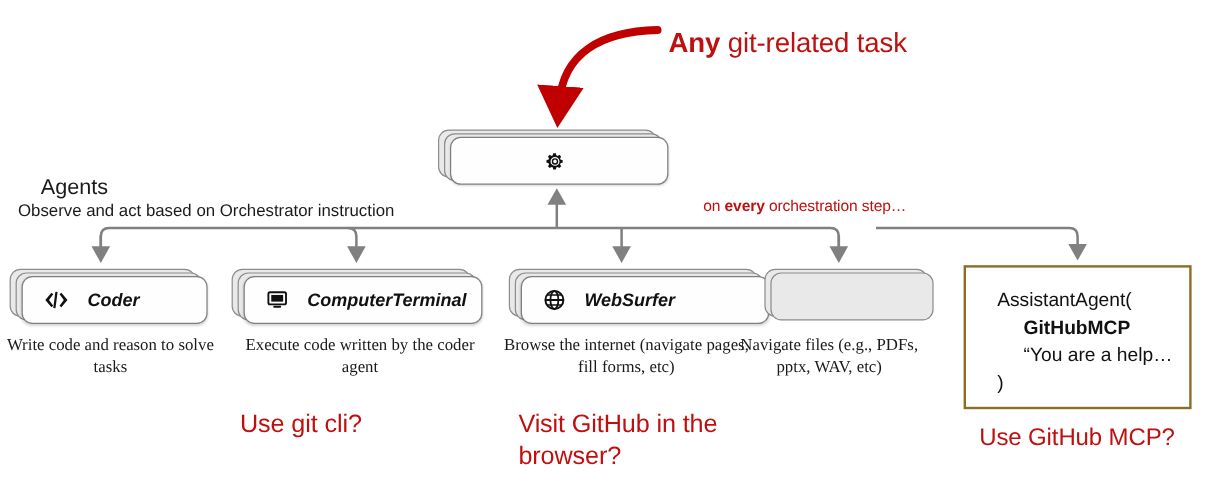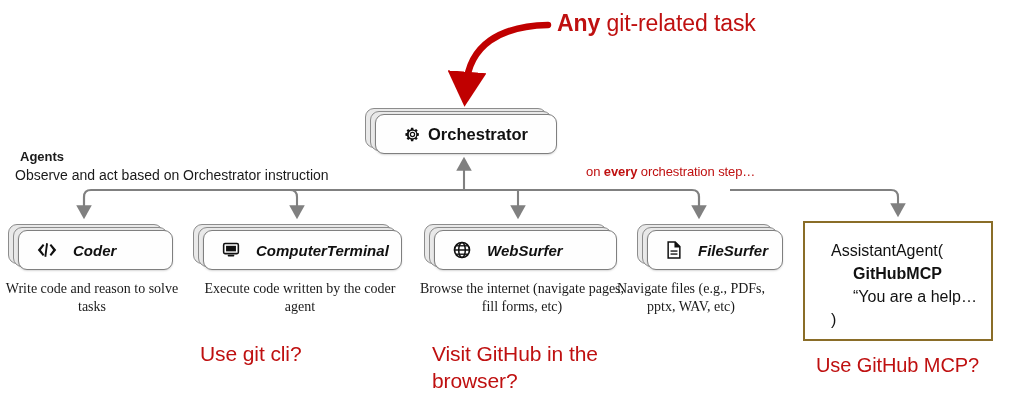--- a/index.html
+++ b/index.html
@@ -35,21 +35,21 @@
     position: absolute;
     color: #bf1010;
     font-family: "Liberation Sans", sans-serif;
     white-space: nowrap;
     letter-spacing: -0.1px;
   }
   .ann-red b { font-weight: bold; }
 
   .top-callout {
     left: 557px;
-    top: 8px;
+    top: 20px;
     font-size: 23px;
     line-height: 30px;
   }
   .step-callout {
     left: 586px;
     top: 160px;
     font-size: 13px;
     line-height: 24px;
   }
   .q-gitcli {
@@ -74,25 +74,25 @@
     line-height: 26px;
   }
 
   
   .agents-block {
     position: absolute;
     left: 15px;
     top: 148px;
   }
   .agents-title {
-    font-size: 13px;
-    font-weight: bold;
+    font-size: 18px;
+    font-weight: normal;
     color: #1a1a1a;
     line-height: 17px;
-    margin-left: 5px;
+    margin-left: 19px;
   }
   .agents-sub {
     font-size: 14px;
     color: #1a1a1a;
     line-height: 18px;
     margin-top: 1px;
   }
 
   
   .node {
@@ -143,21 +143,21 @@
   .agent .layer { height: 40px; }
   .agent .face  { height: 40px; padding-left: 18px; }
   .agent .face .ico { margin-right: 16px; }
   .agent .face .lbl { font-size: 15px; }
 
   #node-coder           { left: 8px;   width: 168px; }
   #node-coder .layer,  #node-coder .face  { width: 155px; }
   #node-computerterminal{ left: 193px; width: 212px; }
   #node-computerterminal .layer, #node-computerterminal .face { width: 199px; }
   #node-websurfer       { left: 424px; width: 196px; }
-  #node-websurfer .layer, #node-websurfer .face { width: 183px; }
+  #node-websurfer .layer, #node-websurfer .face { width: 207px; }
   #node-filesurfer      { left: 637px; width: 148px; }
   #node-filesurfer .layer, #node-filesurfer .face { width: 136px; }
 
   
   .desc {
     position: absolute;
     top: 280px;
     font-size: 14px;
     line-height: 18px;
     color: #1a1a1a;
@@ -240,21 +240,20 @@
   <div class="node" id="node-orchestrator">
     <div class="layer l1"></div>
     <div class="layer l2"></div>
     <div class="face">
       <span class="ico">
         <svg width="17" height="17" viewBox="0 0 24 24">
           <path fill="#111111" d="M12 8.2a3.8 3.8 0 1 0 0 7.6 3.8 3.8 0 0 0 0-7.6zm0 5.9a2.1 2.1 0 1 1 0-4.2 2.1 2.1 0 0 1 0 4.2z"></path>
           <path fill="#111111" d="M21 13.6v-3.2l-2.3-.38a7 7 0 0 0-.72-1.74l1.36-1.88-2.26-2.26-1.88 1.36a7 7 0 0 0-1.74-.72L13.08 2.5H9.9l-.39 2.28a7 7 0 0 0-1.73.72L5.9 4.14 3.64 6.4 5 8.28a7 7 0 0 0-.72 1.74L2 10.4v3.2l2.28.38c.16.61.4 1.19.72 1.73L3.64 17.6l2.26 2.26 1.88-1.36c.54.32 1.12.56 1.73.72l.39 2.28h3.18l.38-2.28a7 7 0 0 0 1.74-.72l1.88 1.36 2.26-2.26-1.36-1.88c.32-.54.56-1.12.72-1.73L21 13.6zm-9 3.65a5.25 5.25 0 1 1 0-10.5 5.25 5.25 0 0 1 0 10.5z"></path>
         </svg>
       </span>
-      <span class="lbl">Orchestrator</span>
     </div>
   </div>
 
   <div class="node agent" id="node-coder">
     <div class="layer l1"></div>
     <div class="layer l2"></div>
     <div class="face">
       <span class="ico">
         <svg width="20" height="16" viewBox="0 0 26 18">
           <path fill="#111111" d="M7.6 1.2 1.0 9l6.6 7.8 2.0-1.7L5.0 9l4.6-6.1z"></path>
@@ -297,32 +296,20 @@
         </svg>
       </span>
       <span class="lbl">WebSurfer</span>
     </div>
   </div>
   <div class="desc" id="desc-websurfer">Browse the internet (navigate pages, fill forms, etc)</div>
 
   <div class="node agent" id="node-filesurfer">
     <div class="layer l1"></div>
     <div class="layer l2"></div>
-    <div class="face">
-      <span class="ico">
-        <svg width="16" height="18" viewBox="0 0 20 24">
-          <path d="M2.2 1.2 h9.4 l6.2 6.2 v15.4 h-15.6 z" fill="none" stroke="#111111" stroke-width="2"></path>
-          <path d="M11.6 1.4 v6.2 h6.0" fill="none" stroke="#111111" stroke-width="2"></path>
-          <path d="M11.6 1.4 l6.2 6.2 h-6.2 z" fill="#111111"></path>
-          <line x1="5.4" y1="13.4" x2="14.6" y2="13.4" stroke="#111111" stroke-width="1.8"></line>
-          <line x1="5.4" y1="17.4" x2="14.6" y2="17.4" stroke="#111111" stroke-width="1.8"></line>
-        </svg>
-      </span>
-      <span class="lbl">FileSurfer</span>
-    </div>
   </div>
   <div class="desc" id="desc-filesurfer">Navigate files (e.g., PDFs, pptx, WAV, etc)</div>
 
   <div id="node-assistant">
     <div class="code-line">AssistantAgent(</div>
     <div class="code-line mcp">GitHubMCP</div>
     <div class="code-line indent">“You are a help…</div>
     <div class="code-line">)</div>
   </div>
 

